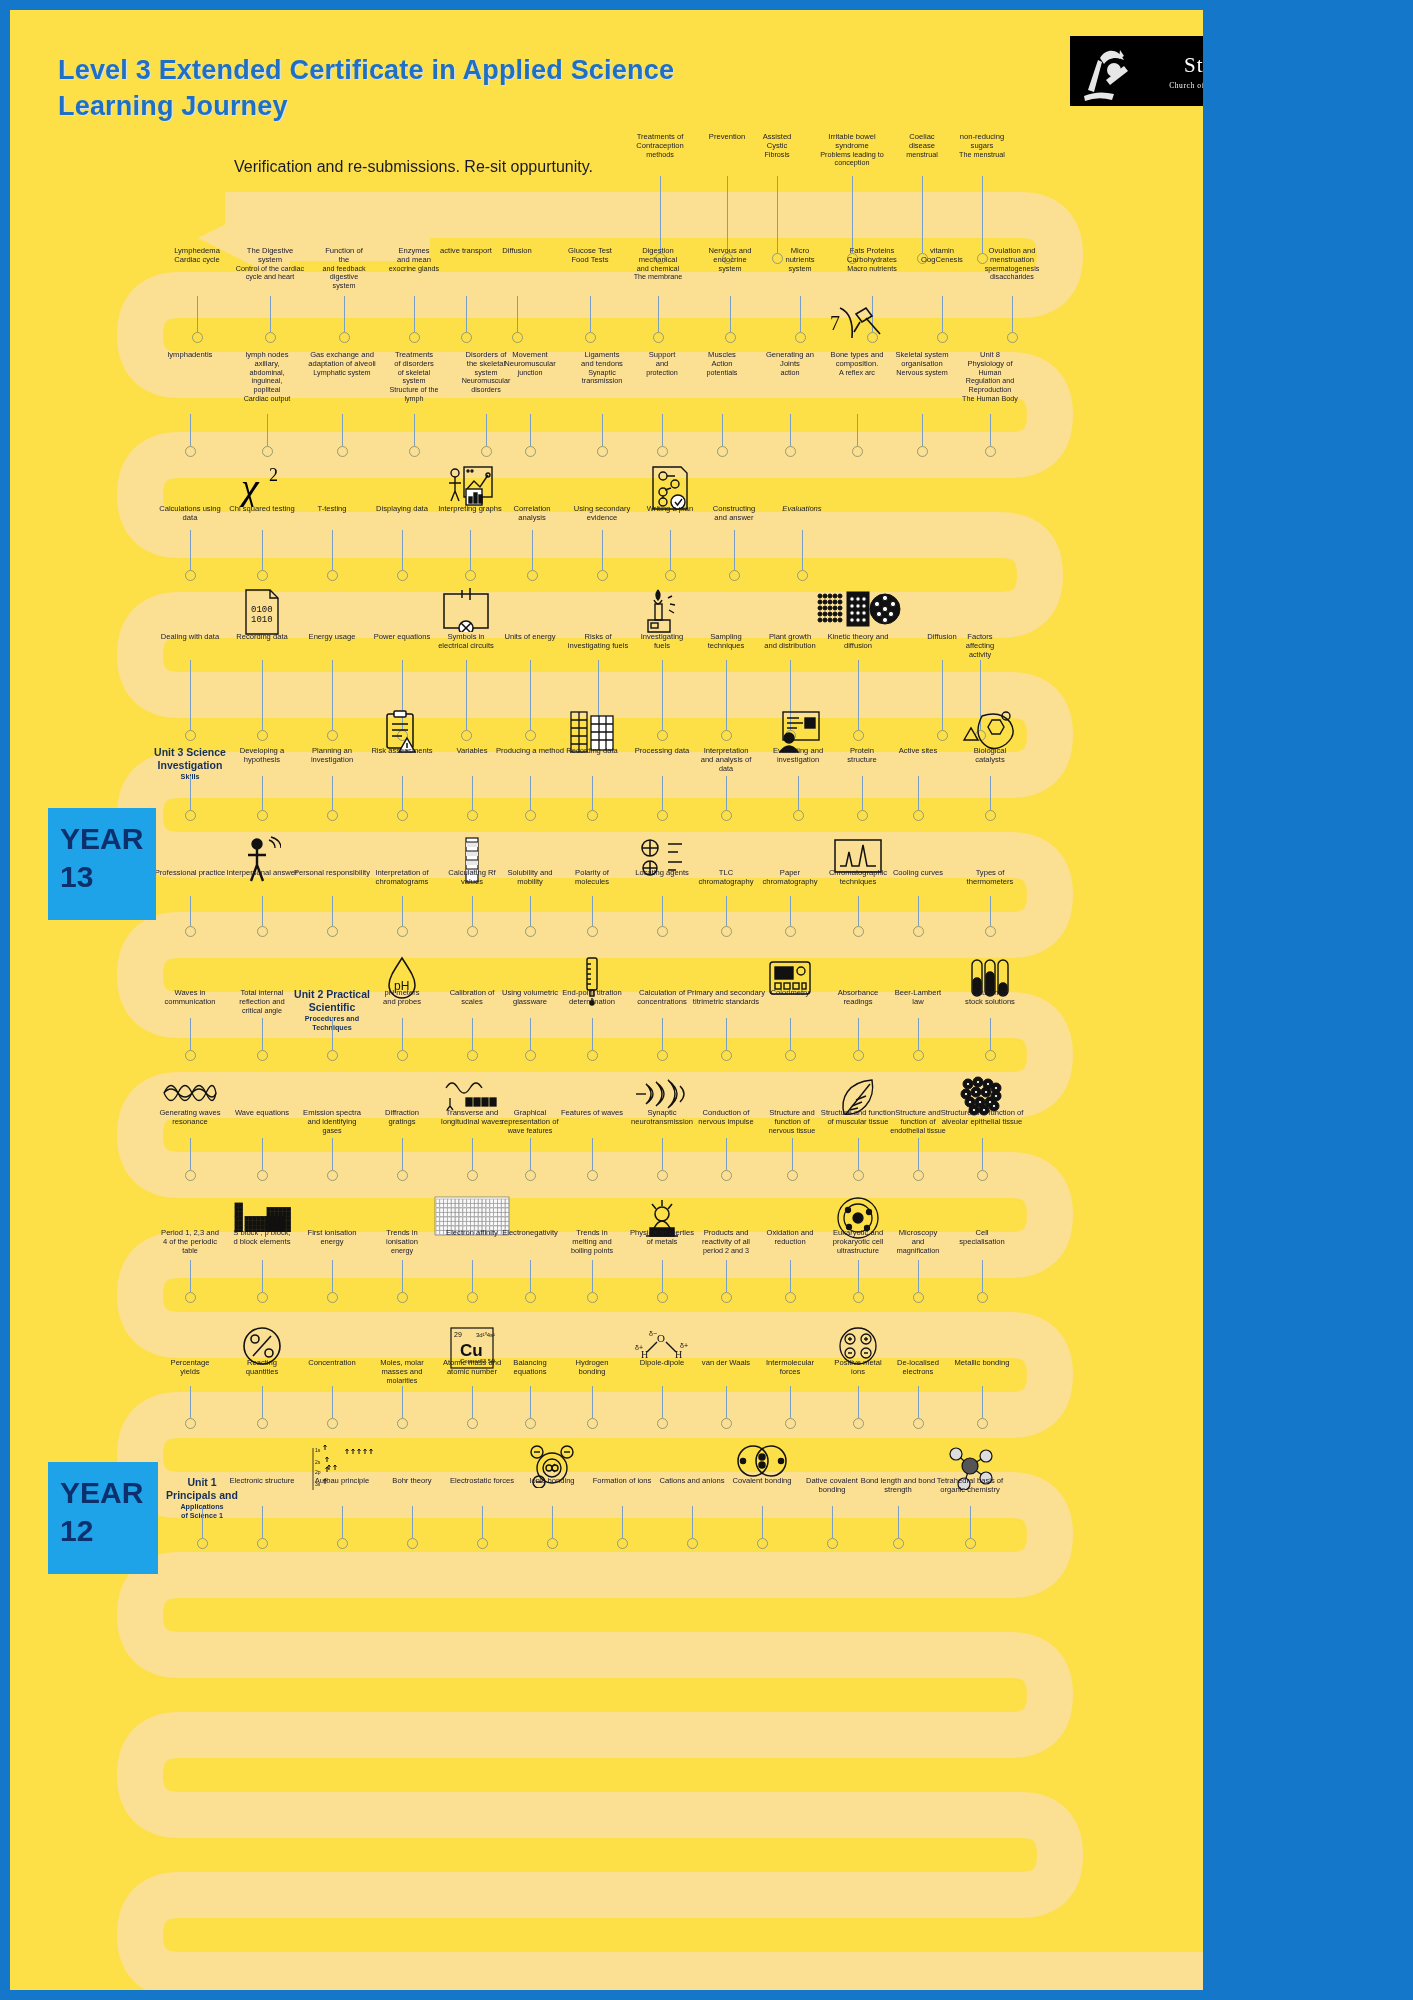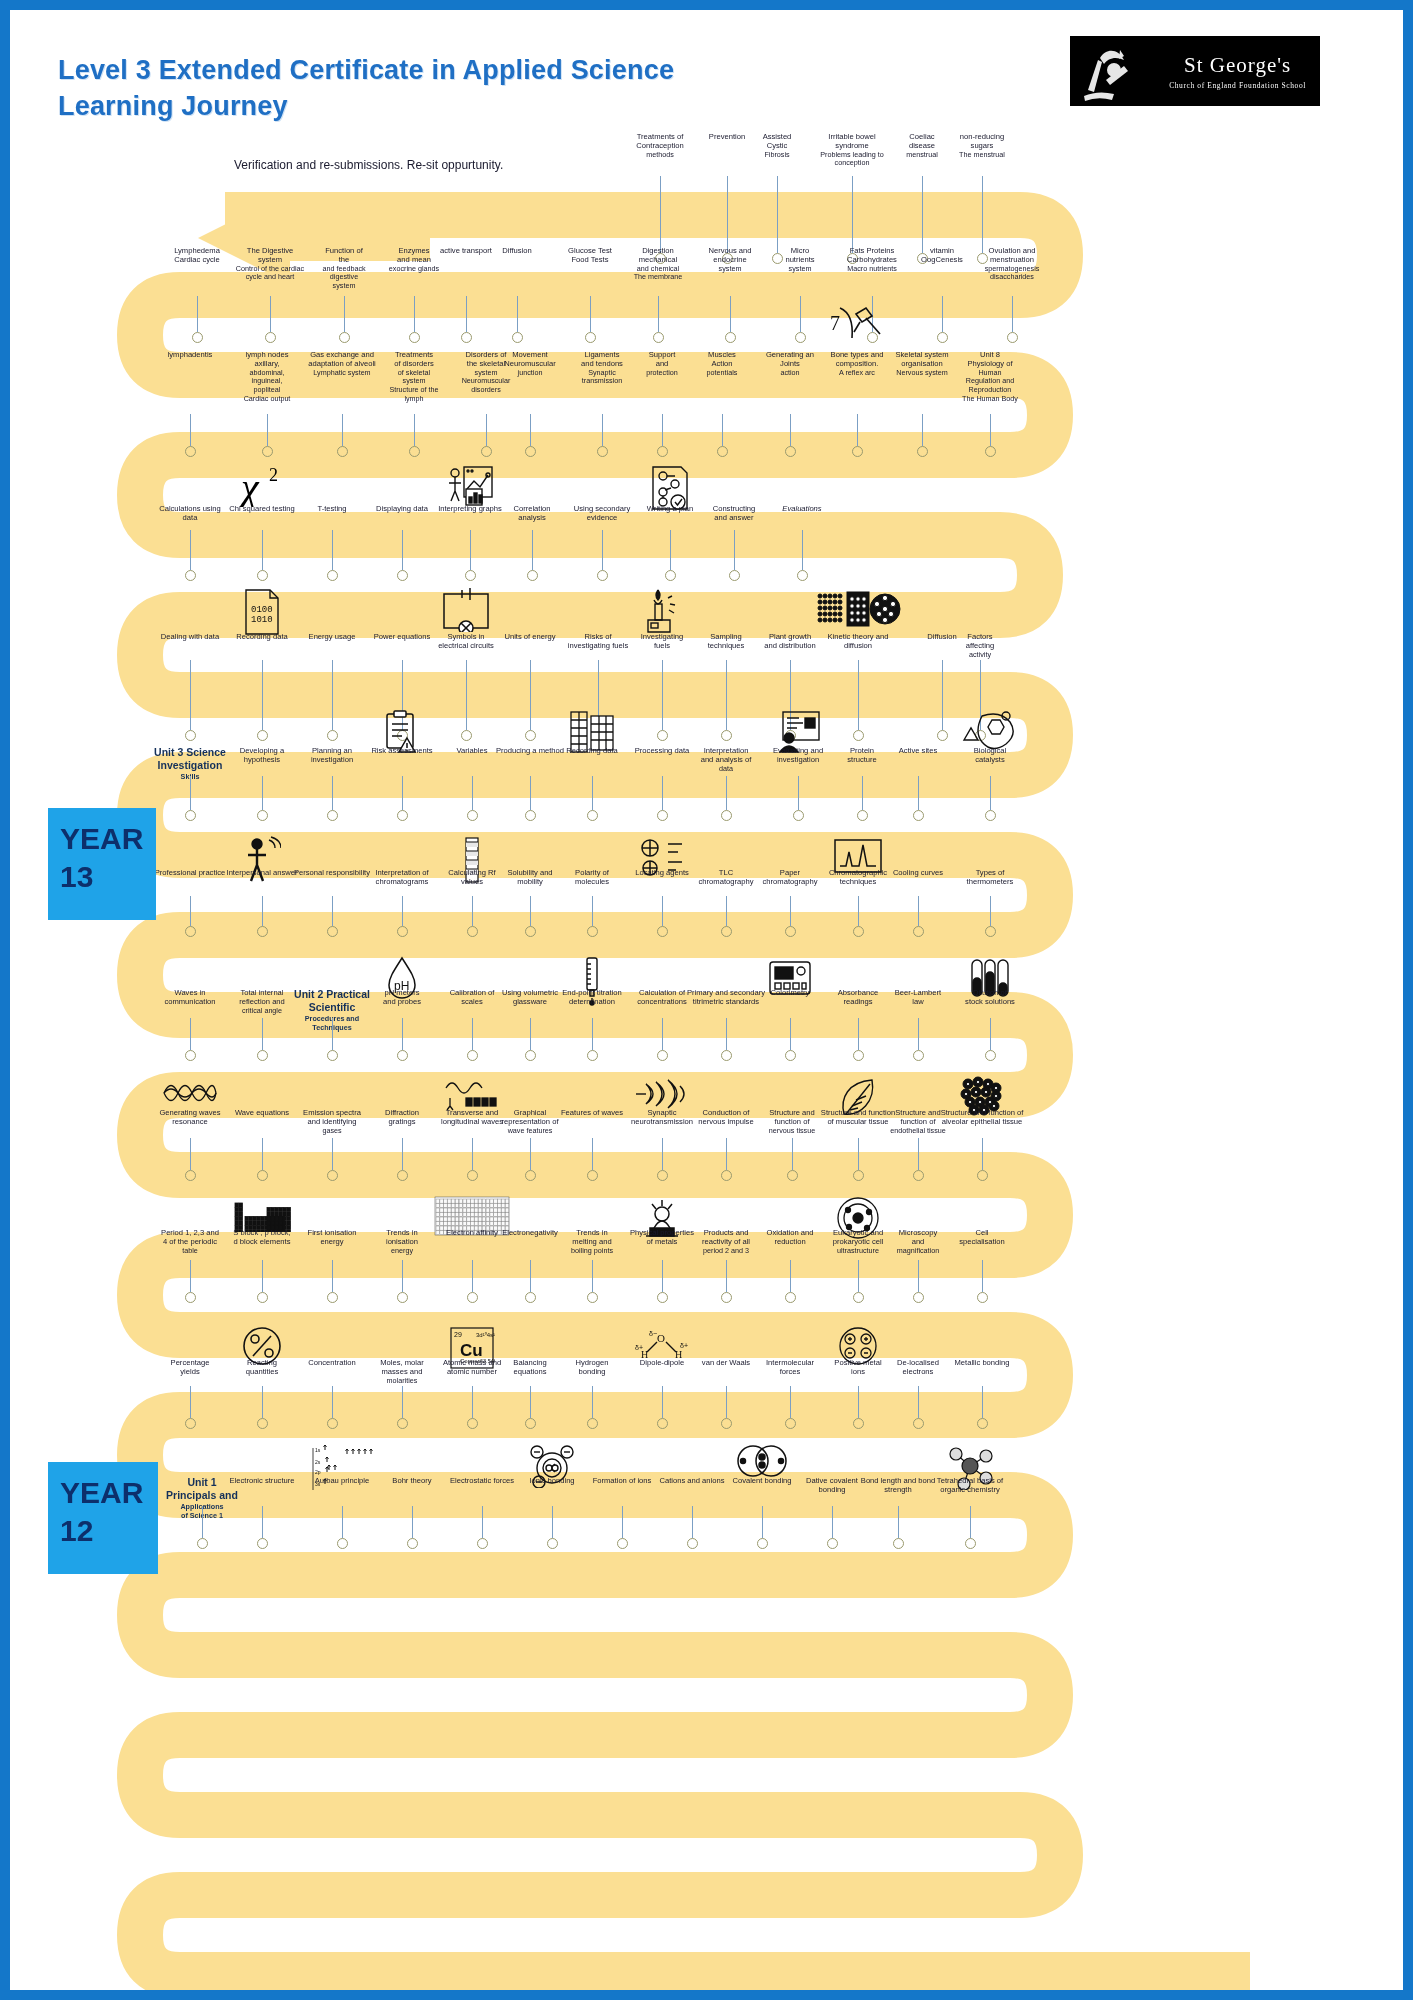--- a/index.html
+++ b/index.html
@@ -4,22 +4,22 @@
 <style>
   html,body{margin:0;padding:0;}
   body{
     width:1413px;height:2000px;
     background:#1477c9;
     font-family:"Liberation Sans", sans-serif;
     overflow:hidden;
   }
   #page{
     position:absolute;left:10px;top:10px;
-    width:1393px;height:1980px;
-    background:#ffffff;
+    width:1193px;height:1980px;
+    background:#fde047;
     overflow:hidden;
   }
   
   #title{
     position:absolute;left:48px;top:42px;
     width:900px;
     color:#1f6fc4;
     font-size:27px;font-weight:bold;
     line-height:1.35;
     letter-spacing:.2px;
@@ -61,21 +61,21 @@
     font-size:7.6px;color:#1a1a2e;line-height:1.22;
   }
   .node .icn{
     position:absolute;left:50%;transform:translateX(-50%);
     color:#111;
   }
   .node.unit .lbl{font-size:10.5px;font-weight:bold;color:#14305a;line-height:1.25;}
 
   .sub{font-size:7.2px;}
   #reverify{
-    position:absolute;left:224px;top:148px;font-size:12px;color:#1a1a2e;
+    position:absolute;left:224px;top:148px;font-size:16px;color:#1a1a2e;
   }
 </style>
 </head>
 <body>
 
 <div id="page">
 
   <svg id="snake" viewBox="0 0 1393 1980">
     <g fill="none" stroke="#fbdf93" stroke-width="46" stroke-linecap="butt">
 

